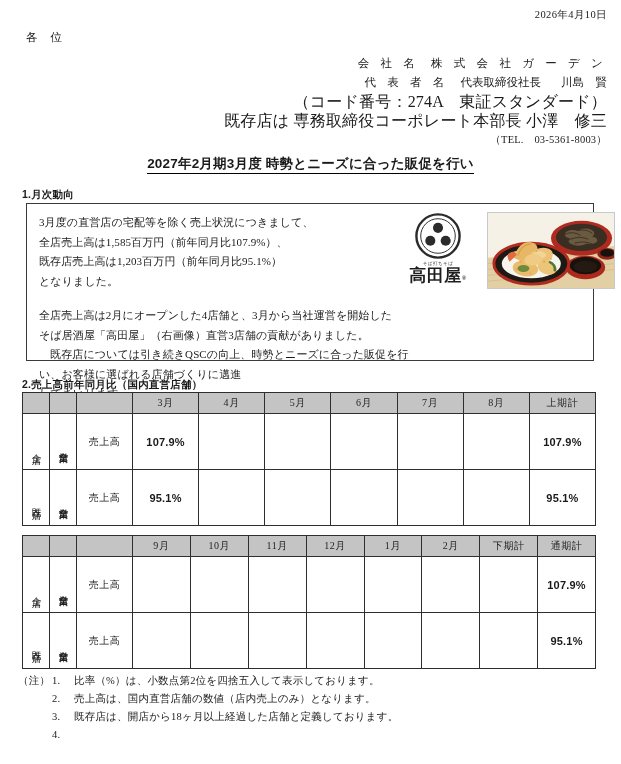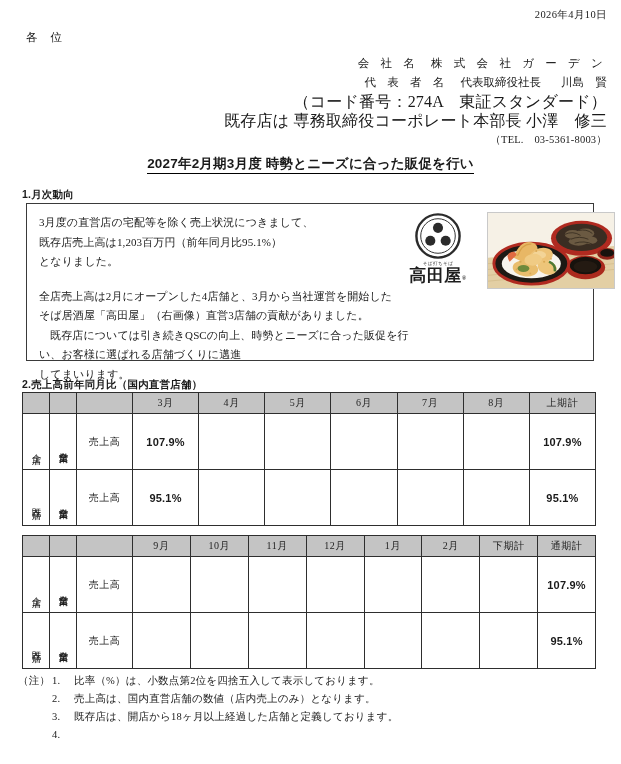--- a/index.html
+++ b/index.html
@@ -239,20 +239,21 @@
 
   <div class="doc-title">
     <span>2027年2月期3月度 時勢とニーズに合った販促を行い</span>
   </div>
 
   <div class="sec-heading" id="sec1-heading">1.月次動向</div>
 
   <div class="notice-box">
     <div class="notice-text">
       <p>3月度の直営店の宅配等を除く売上状況につきまして、</p>
+      <p>全店売上高は1,585百万円（前年同月比107.9%）、</p>
       <p>既存店売上高は1,203百万円（前年同月比95.1%）</p>
       <p>となりました。</p>
       <div class="blank"></div>
       <p>全店売上高は2月にオープンした4店舗と、3月から当社運営を開始した</p>
       <p>そば居酒屋「高田屋」（右画像）直営3店舗の貢献がありました。</p>
       <p>　既存店については引き続きQSCの向上、時勢とニーズに合った販促を行い、お客様に選ばれる店舗づくりに邁進</p>
       <p>してまいります。</p>
     </div>
 
     <div class="logo-wrap">

